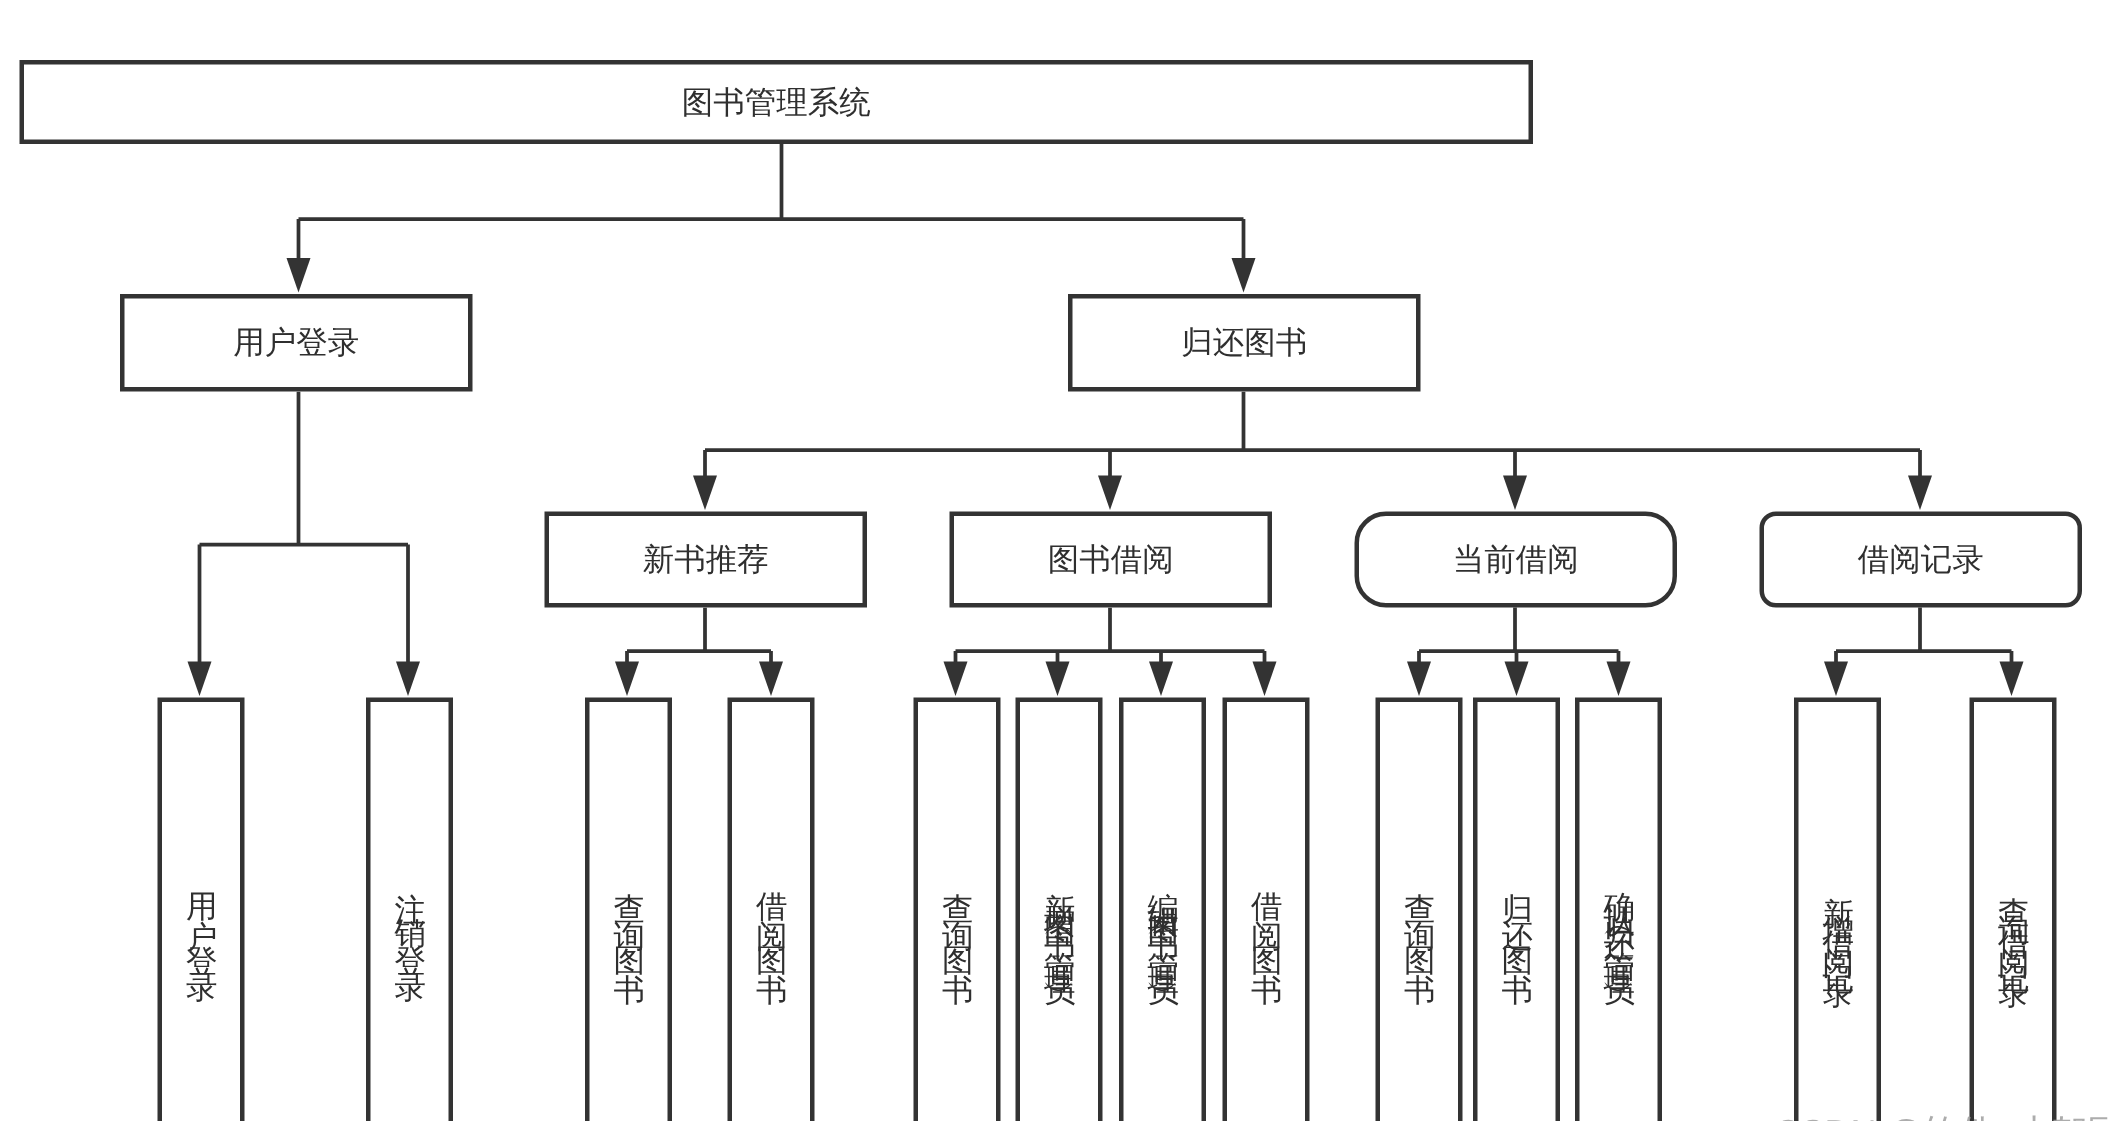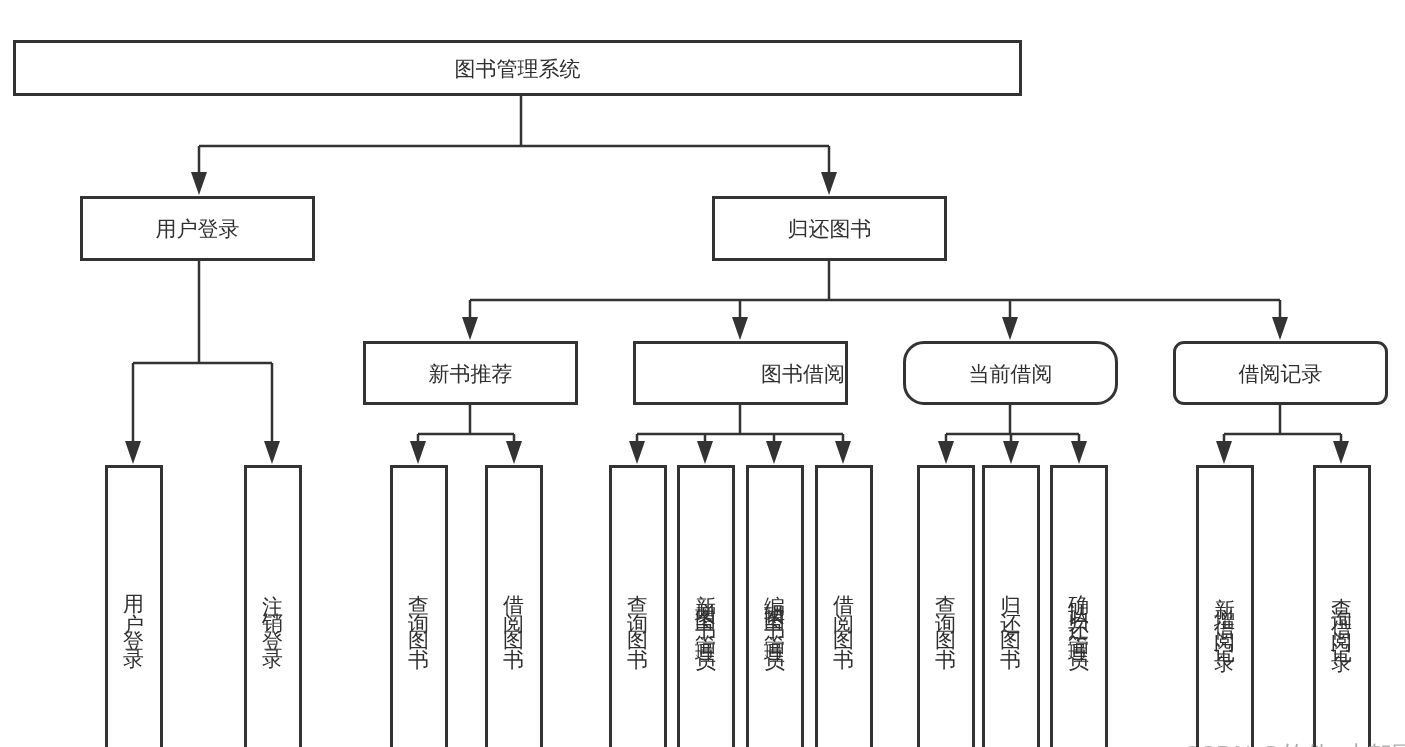--- a/index.html
+++ b/index.html
@@ -30,21 +30,21 @@
     text-orientation:mixed;
     letter-spacing:18px;
   }
   
   .n-root{left:13px;top:12px;width:1009px;height:56px;}
   
   .n-user-login{left:80px;top:168px;width:235px;height:65px;}
   .n-book-mgmt{left:712px;top:168px;width:235px;height:65px;}
   
   .n-new-book-rec{left:363px;top:313px;width:215px;height:64px;align-items:center;}
-  .n-book-borrow{left:633px;top:313px;width:215px;height:64px;justify-content:flex-end;}
+  .n-book-borrow{left:633px;top:313px;width:215px;height:64px;}
   .n-current-borrow{left:903px;top:313px;width:215px;height:64px;border-radius:21px;}
   .n-borrow-record{left:1173px;top:313px;width:215px;height:64px;border-radius:11px;}
   
   .leaf{top:437px;width:58px;height:298px;}
   .n-leaf-user-login{left:105px;}
   .n-leaf-logout{left:244px;}
   .n-leaf-query-book-1{left:390px;}
   .n-leaf-borrow-book-1{left:485px;}
   .n-leaf-query-book-2{left:609px;}
   .n-leaf-add-book{left:677px;}

